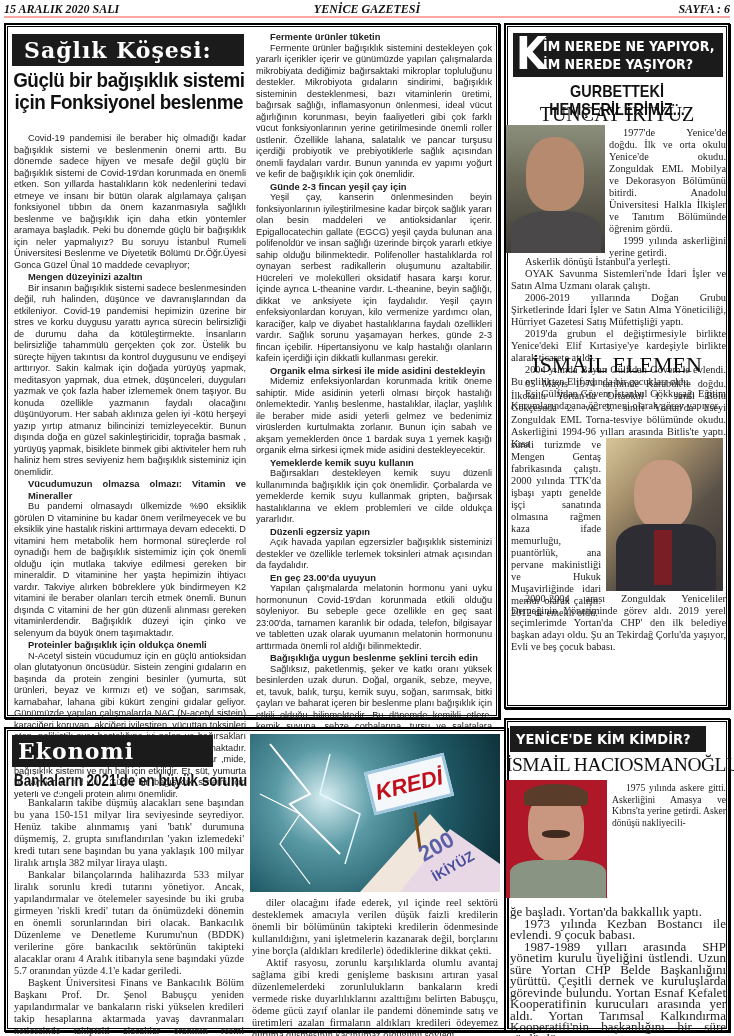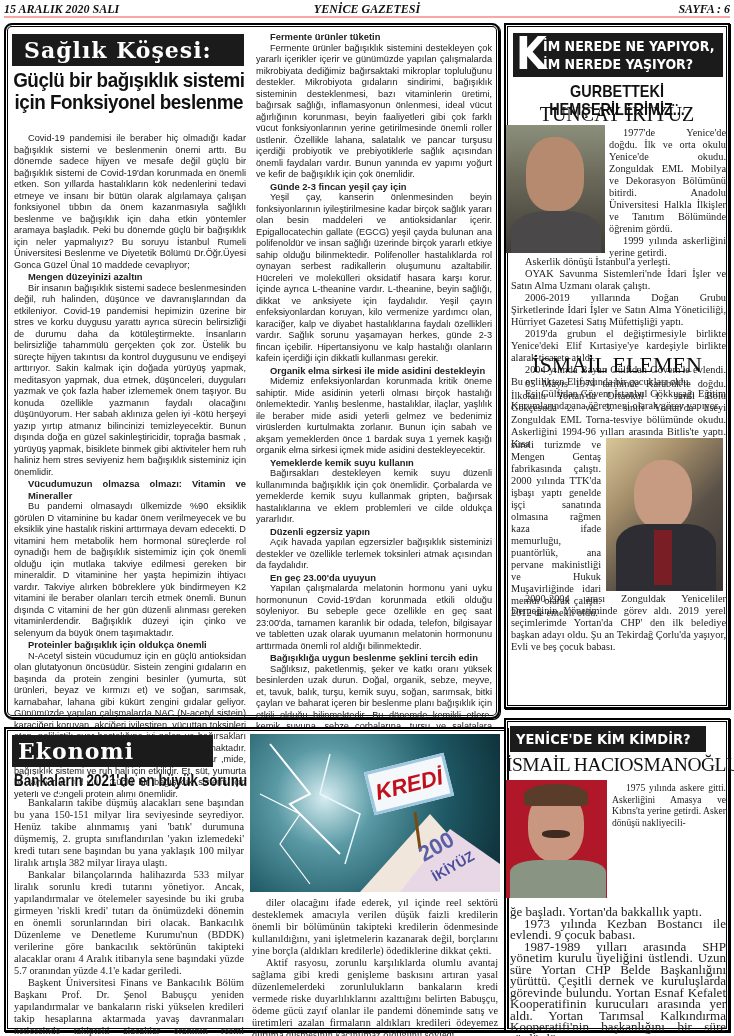--- a/index.html
+++ b/index.html
@@ -20,21 +20,21 @@
 </style>
 </head>
 <body>
 
 <div class="hdr">
   <span class="l">15 ARALIK 2020 SALI</span>
   <span class="c">YENİCE GAZETESİ</span>
   <span class="r">SAYFA : 6</span>
 </div>
 
-<div class="box" style="left:4px;top:23px;width:496px;height:696px;border-radius:8px;">
+<div class="box" style="left:4px;top:23px;width:496px;height:696px;">
   <div class="kicker" style="position:absolute;left:6px;top:9px;width:232px;height:32px;font-size:22px;line-height:32px;padding-left:12px;letter-spacing:1px;">Sağlık Köşesi:</div>
   <div class="hl" style="position:absolute;left:6px;top:44px;width:234px;font-size:20.5px;line-height:22px;letter-spacing:-0.5px;transform:scaleX(0.92);transform-origin:left top;width:254px;">Güçlü bir bağışıklık sistemi için Fonksiyonel beslenme</div>
   <div class="txt" id="h-col1" style="position:absolute;left:8px;top:92px;width:232px;margin-top:16px;">
       <p>Covid-19 pandemisi ile beraber hiç olmadığı kadar bağışıklık sistemi ve beslenmenin önemi arttı. Bu dönemde sadece hijyen ve mesafe değil güçlü bir bağışıklık sistemi de Covid-19'dan korunmada en önemli etken. Son yıllarda hastalıkların kök nedenlerini tedavi etmeye ve insanı bir bütün olarak algılamaya çalışan fonksiyonel tıbbın da önem kazanmasıyla sağlıklı beslenme ve bağışıklık için daha etkin yöntemler aramaya başladık. Peki bu dönemde güçlü bir bağışıklık için neler yapmalıyız? Bu soruyu İstanbul Rumeli Üniversitesi Beslenme ve Diyetetik Bölümü Dr.Öğr.Üyesi Gonca Güzel Ünal 10 maddede cevaplıyor;</p>
       <h4>Mengen düzeyinizi azaltın</h4>
       <p>Bir insanın bağışıklık sistemi sadece beslenmesinden değil, ruh halinden, düşünce ve davranışlarından da etkileniyor. Covid-19 pandemisi hepimizin üzerine bir stres ve korku duygusu yarattı ayrıca sürecin belirsizliği de durumu daha da kötüleştirmekte. İnsanların belirsizliğe tahammülü gerçekten çok zor. Üstelik bu süreçte hijyen takıntısı da kontrol duygusunu ve endişeyi arttırıyor. Sakin kalmak için doğada yürüyüş yapmak, meditasyon yapmak, dua etmek, düşünceleri, duyguları yazmak ve çok fazla haber izlememek önem taşıyor. Bu konuda özellikle yazmanın faydalı olacağını düşünüyorum. Her sabah aklınıza gelen iyi -kötü herşeyi yazıp yırtıp atmanız bilincinizi temizleyecektir. Bunun dışında doğa en güzel sakinleştiricidir, toprağa basmak , yürüyüş yapmak, bisiklete binmek gibi aktiviteler hem ruh haliniz hem stres seviyeniz hem bağışıklık sisteminiz için önemlidir.</p>
       <h4>Vücudumuzun olmazsa olmazı: Vitamin ve Mineraller</h4>
       <p>Bu pandemi olmasaydı ülkemizde %90 eksiklik görülen D vitaminine bu kadar önem verilmeyecek ve bu eksiklik yine hastalık riskini arttırmaya devam edecekti. D vitamini hem metabolik hem hormonal süreçlerde rol oynadığı hem de bağışıklık sistemimiz için çok önemli olduğu için mutlaka takviye edilmesi gereken bir mineraldir. D vitaminine her yaşta hepimizin ihtiyacı vardır. Takviye alırken böbreklere yük bindirmeyen K2 vitamini ile beraber olanları tercih etmek önemli. Bunun dışında C vitamini de her gün düzenli alınması gereken vitaminlerdendir. Bağışıklık düzeyi için çinko ve selenyum da büyük önem taşımaktadır.</p>
       <h4>Proteinler bağışıklık için oldukça önemli</h4>
       <p>N-Acetyl sistein vücudumuz için en güçlü antioksidan olan glutatyonun öncüsüdür. Sistein zengini gıdaların en başında da protein zengini besinler (yumurta, süt ürünleri, beyaz ve kırmızı et) ve soğan, sarımsak, karnabahar, lahana gibi kükürt zengini gıdalar geliyor. Günümüzde yapılan çalışmalarda NAC (N-acetyl sistein) karaciğeri koruyan, akciğeri iyileştiren, vücuttan toksinleri atan, polikistik over hastalığına iyi gelen ve bağırsakları destekleyen vb gibi birçok sağlık yararı bulunmaktadır. Glutamin aminoasidi de aynı şekilde bağırsaklar ,mide, bağışıklık sistemi ve ruh hali için etkilidir. Et, süt, yumurta baklagillerde bulunur. Güçlü bir bağışıklık sistemi için yeterli ve dengeli protein alımı önemlidir.</p>

